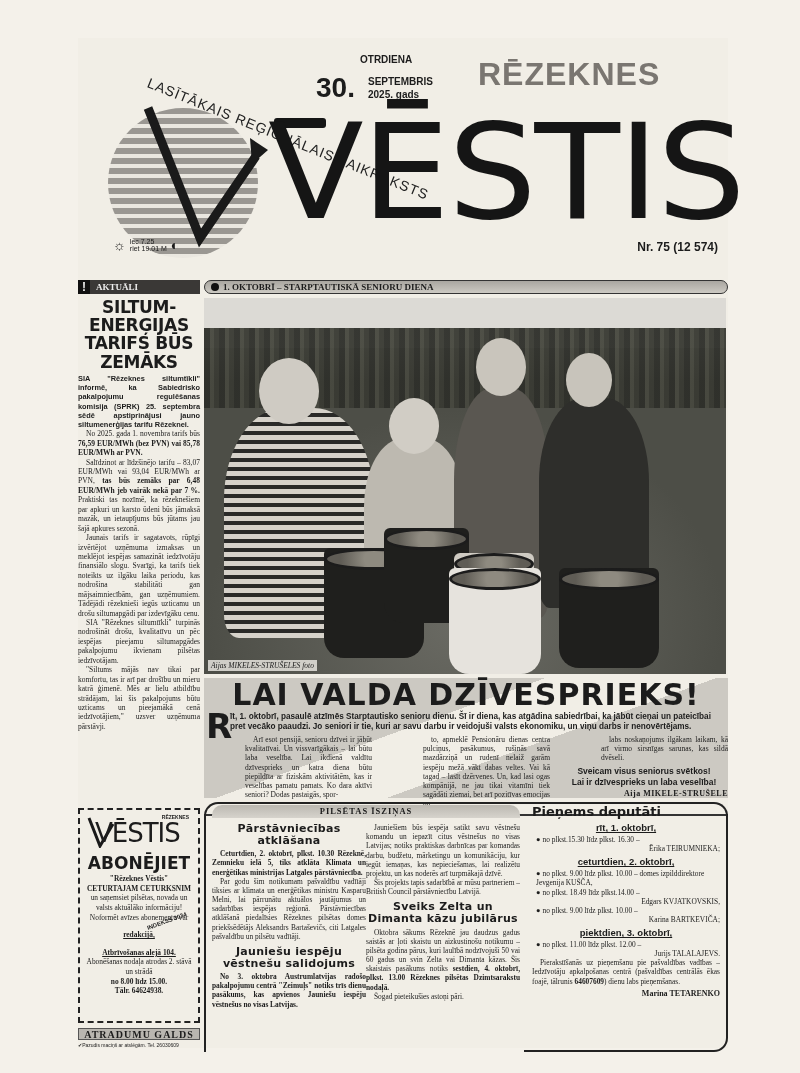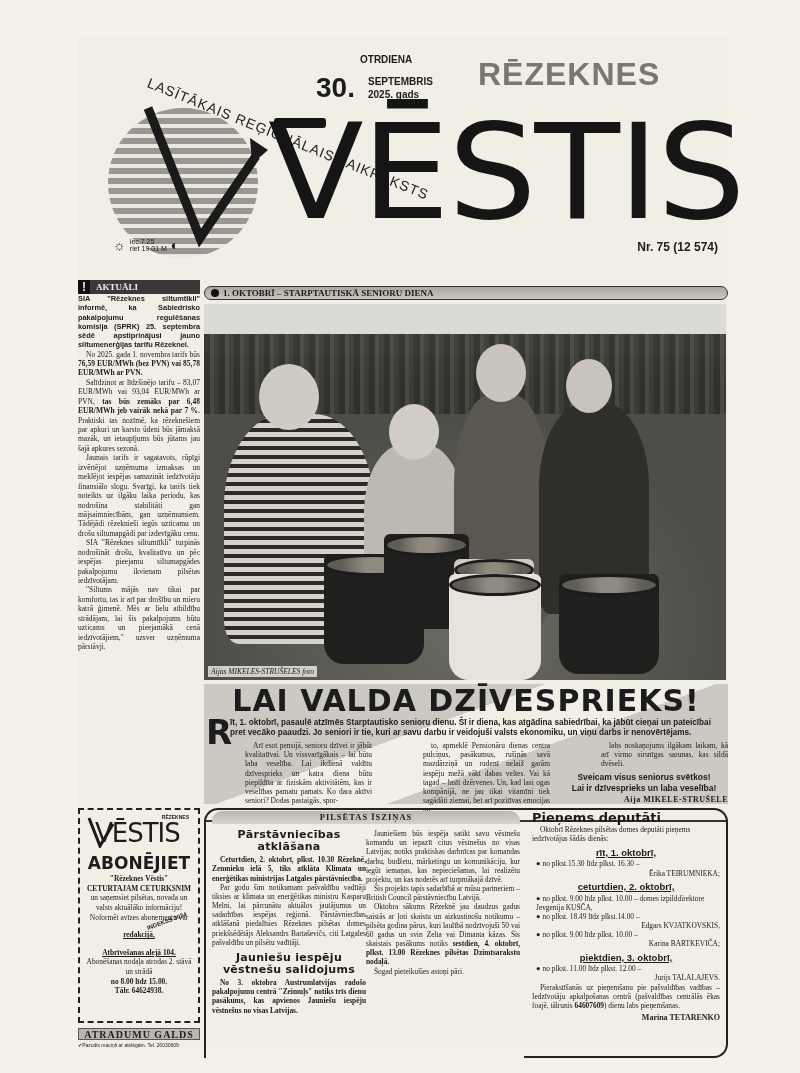--- a/index.html
+++ b/index.html
@@ -48,21 +48,21 @@
   .ad-title { font-family: "DejaVu Sans", sans-serif; font-weight: 700; font-size: 17px; margin: 3px 0 1px; }
   .ad-line { font-size: 7.4px; line-height: 1.3; }
   .ad-line.b { font-weight: 700; }
   .ad-line.u { text-decoration: underline; font-weight: 700; margin-top: 8px; }
   .ad-stamp { position: absolute; right: 10px; top: 108px; font-family: "Liberation Sans", sans-serif; font-size: 6px; font-weight: 700; transform: rotate(-20deg); }
   .found { position: absolute; left: 0; top: 990px; width: 122px; }
   .found-head { height: 12px; background: #b9b6b0; border: 1px solid #555; font-size: 10px; font-weight: 700; text-align: center; letter-spacing: 1px; line-height: 11px; }
   .found-item { font-family: "Liberation Sans", sans-serif; font-size: 5px; margin-top: 2px; white-space: nowrap; }
 
   
-  .main { position: absolute; left: 126px; top: 248px; width: 524px; }
+  .main { position: absolute; left: 126px; top: 242px; width: 524px; }
   .bar-head { height: 14px; border: 1px solid #333; border-radius: 8px; background: linear-gradient(#a9a6a0, #ccc9c2); display: flex; align-items: center; gap: 4px;
     padding-left: 6px; font-size: 9px; font-weight: 700; }
   .bar-head .dot { width: 8px; height: 8px; border-radius: 50%; background: #111; }
   .photo { position: relative; margin-top: 4px; height: 376px; width: 522px; overflow: hidden;
     background: linear-gradient(180deg, #d9d7d2 0%, #c6c4be 10%, #4f5049 22%, #3d3e38 40%, #6a6a63 55%, #575853 100%); }
   .photo .sky { position: absolute; left: 0; top: 0; width: 100%; height: 50px; background: #dcdad5; }
   .photo .trees { position: absolute; left: 0; top: 30px; width: 100%; height: 80px;
     background: repeating-linear-gradient(90deg, #2e2f2a 0 6px, #47483f 6px 10px, #393a33 10px 15px); opacity: .95; }
   .photo .field { position: absolute; left: 0; top: 110px; width: 100%; height: 266px; background: radial-gradient(ellipse at 50% 80%, #6b6b64, #4d4e47 70%); }
   .person { position: absolute; border-radius: 40% 40% 10% 10%; }
@@ -138,20 +138,21 @@
     </div>
     <div class="mast-issue">Nr. 75 (12 574)</div>
   </header>
 
 
   <section class="left">
     <div class="rubric">
       <span class="bang">!</span>
       <span>AKTUĀLI</span>
     </div>
+    <h1 class="lead-head">SILTUM-ENERĢIJAS TARIFS BŪS ZEMĀKS</h1>
     <p class="lead-intro">SIA "Rēzeknes siltumtīkli" informē, ka Sabiedrisko pakalpojumu regulēšanas komisija (SPRK) 25. septembra sēdē apstiprinājusi jauno siltumenerģijas tarifu Rēzeknei.</p>
     <p class="body-txt">
       <span>No 2025. gada 1. novembra tarifs būs </span><b>76,59 EUR/MWh (bez PVN) vai 85,78 EUR/MWh ar PVN.</b>
     </p>
     <p class="body-txt">
       <span>Salīdzinot ar līdzšinējo tarifu – 83,07 EUR/MWh vai 93,04 EUR/MWh ar PVN, </span><b>tas būs zemāks par 6,48 EUR/MWh jeb vairāk nekā par 7 %.</b><span> Praktiski tas nozīmē, ka rēzeknešiem par apkuri un karsto ūdeni būs jāmaksā mazāk, un ietaupījums būs jūtams jau šajā apkures sezonā.</span>
     </p>
     <p class="body-txt">Jaunais tarifs ir sagatavots, rūpīgi izvērtējot uzņēmuma izmaksas un meklējot iespējas samazināt iedzīvotāju finansiālo slogu. Svarīgi, ka tarifs tiek noteikts uz ilgāku laika periodu, kas nodrošina stabilitāti gan mājsaimniecībām, gan uzņēmumiem. Tādējādi rēzeknieši iegūs uzticamu un drošu siltumapgādi par izdevīgāku cenu.</p>
     <p class="body-txt">SIA "Rēzeknes siltumtīkli" turpinās nodrošināt drošu, kvalitatīvu un pēc iespējas pieejamu siltumapgādes pakalpojumu ikvienam pilsētas iedzīvotājam.</p>
     <p class="body-txt">"Siltums mājās nav tikai par komfortu, tas ir arī par drošību un mieru katrā ģimenē. Mēs ar lielu atbildību strādājam, lai šis pakalpojums būtu uzticams un pieejamākā cenā iedzīvotājiem," uzsver uzņēmuma pārstāvji.</p>
@@ -259,32 +260,32 @@
             <h3 class="nh">Jauniešu iespēju vēstnešu salidojums</h3>
             <div class="nb">
               <p class="strong">No 3. oktobra Austrumlatvijas radošo pakalpojumu centrā "Zeimuļs" notiks trīs dienu pasākums, kas apvienos Jauniešu iespēju vēstnešus no visas Latvijas.</p>
             </div>
           </div>
           <div class="col">
             <div class="nb" style="margin-top:5px">
               <p>Jauniešiem būs iespēja satikt savu vēstnešu komandu un iepazīt citus vēstnešus no visas Latvijas; notiks praktiskas darbnīcas par komandas darbu, budžetu, mārketingu un komunikāciju, kur iegūt iemaņas, kas nepieciešamas, lai realizētu projektu, un kas noderēs arī turpmākajā dzīvē.</p>
               <p>Šis projekts tapis sadarbībā ar mūsu partneriem – British Council pārstāvniecību Latvijā.</p>
             </div>
+            <h3 class="nh">Sveiks Zelta un Dimanta kāzu jubilārus</h3>
             <div class="nb">
               <p><span>Oktobra sākums Rēzeknē jau daudzus gadus saistās ar ļoti skaistu un aizkustinošu notikumu – pilsēta godina pārus, kuri laulībā nodzīvojuši 50 vai 60 gadus un svin Zelta vai Dimanta kāzas. Šis skaistais pasākums notiks </span><b>sestdien, 4. oktobrī, plkst. 13.00 Rēzeknes pilsētas Dzimtsarakstu nodaļā.</b></p>
               <p>Šogad pieteikušies astoņi pāri.</p>
             </div>
           </div>
         </div>
       </section>
 
       <section class="deputies">
         <h3 class="dh">Pieņems deputāti</h3>
         <div class="db">
-          <p style="text-indent:8px">Oktobrī Rēzeknes pilsētas domes deputāti pieņems iedzīvotājus šādās dienās:</p>
 
           <div class="day">rīt, 1. oktobrī,</div>
           <div class="slot">no plkst.15.30 līdz plkst. 16.30 –</div>
           <div class="who">Ērika TEIRUMNIEKA;</div>
 
           <div class="day">ceturtdien, 2. oktobrī,</div>
           <div class="slot">no plkst. 9.00 līdz plkst. 10.00 – domes izpilddirektore Jevgenija KUŠČA,</div>
           <div class="slot">no plkst. 18.49 līdz plkst.14.00 –</div>
           <div class="who">Edgars KVJATKOVSKIS,</div>
           <div class="slot">no plkst. 9.00 līdz plkst. 10.00 –</div>

